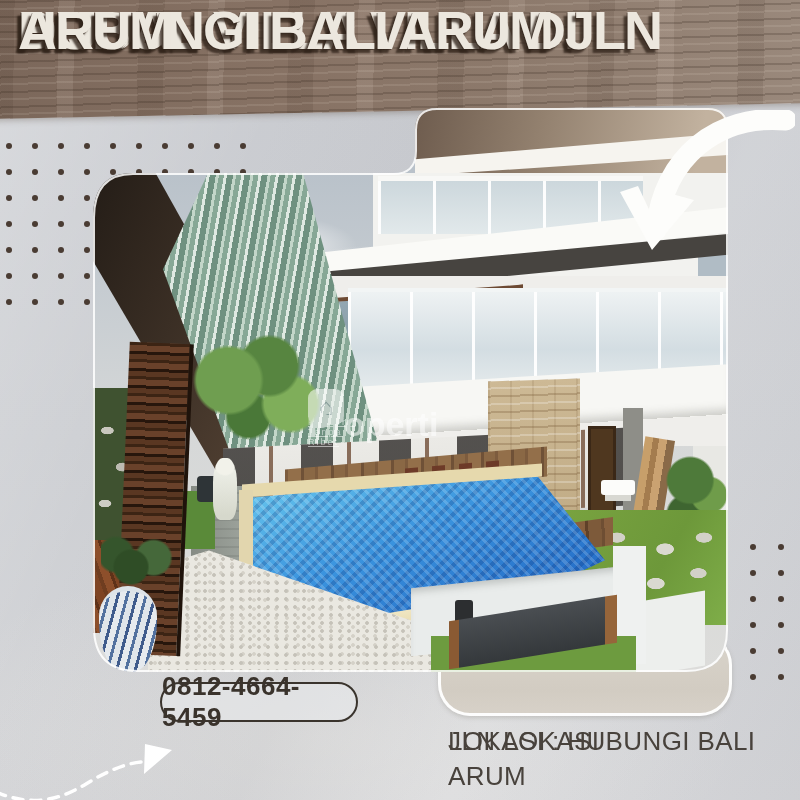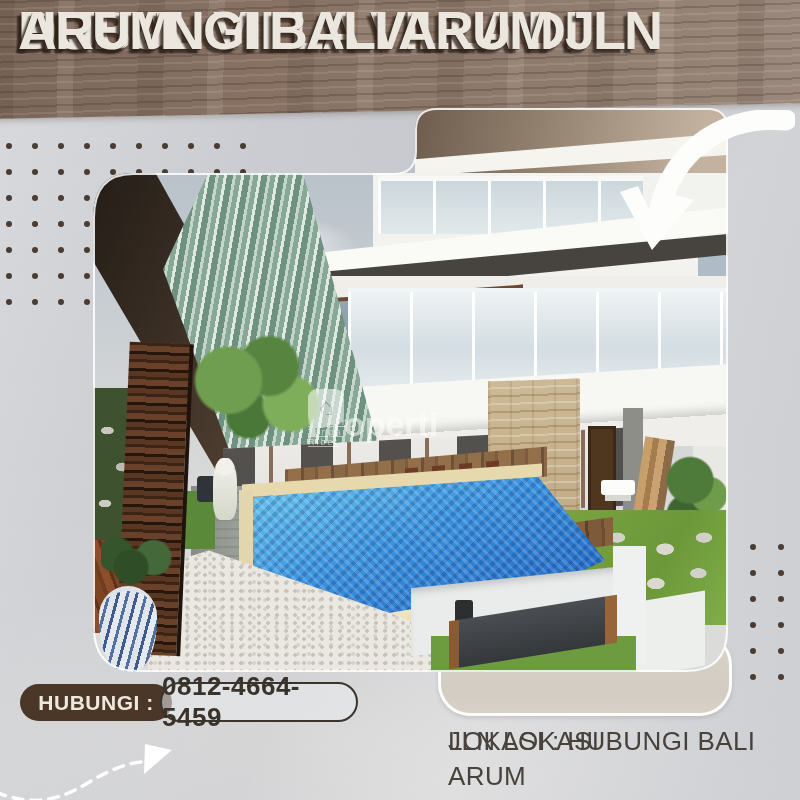--- a/index.html
+++ b/index.html
@@ -398,23 +398,20 @@
     <span>DIJUAL VILLA VILLA DI</span>
     <span>HUBUNGI BALI ARUM JLN</span>
     <span>ARUM</span>
   </div>
 
   <svg class="arrow-svg" width="205" height="145" viewBox="0 0 205 145">
     <path d="M196,10 C128,4 74,46 66,120" stroke="#fdfdfb" stroke-width="21" fill="none" stroke-linecap="round"></path>
     <polygon points="30,82 62,140 104,90 82,84 64,110 48,76" fill="#fdfdfb"></polygon>
   </svg>
 
-  <div class="hubungi">
-    <span>HUBUNGI :</span>
-  </div>
   <div class="phone">
     <span>0812-4664-5459</span>
   </div>
 
   <svg class="dash-svg" width="195" height="62" viewBox="0 0 195 62">
     <path d="M2,50 C35,64 62,60 92,42 C116,27 140,18 156,20" stroke="#fff" stroke-width="3.5" fill="none" stroke-dasharray="10 8" stroke-linecap="round"></path>
     <polygon points="150,32 178,8 151,2" fill="#fff"></polygon>
   </svg>
 
   <div class="lokasi">

